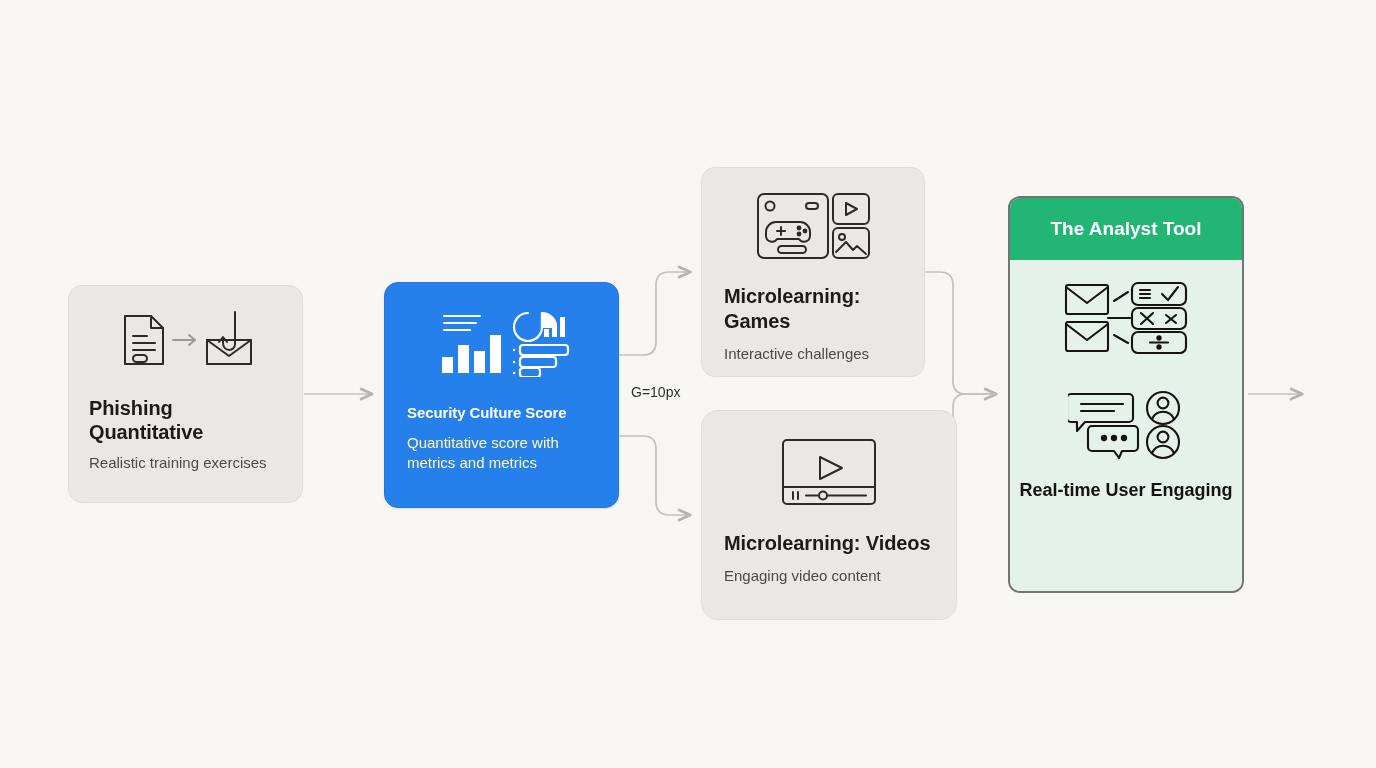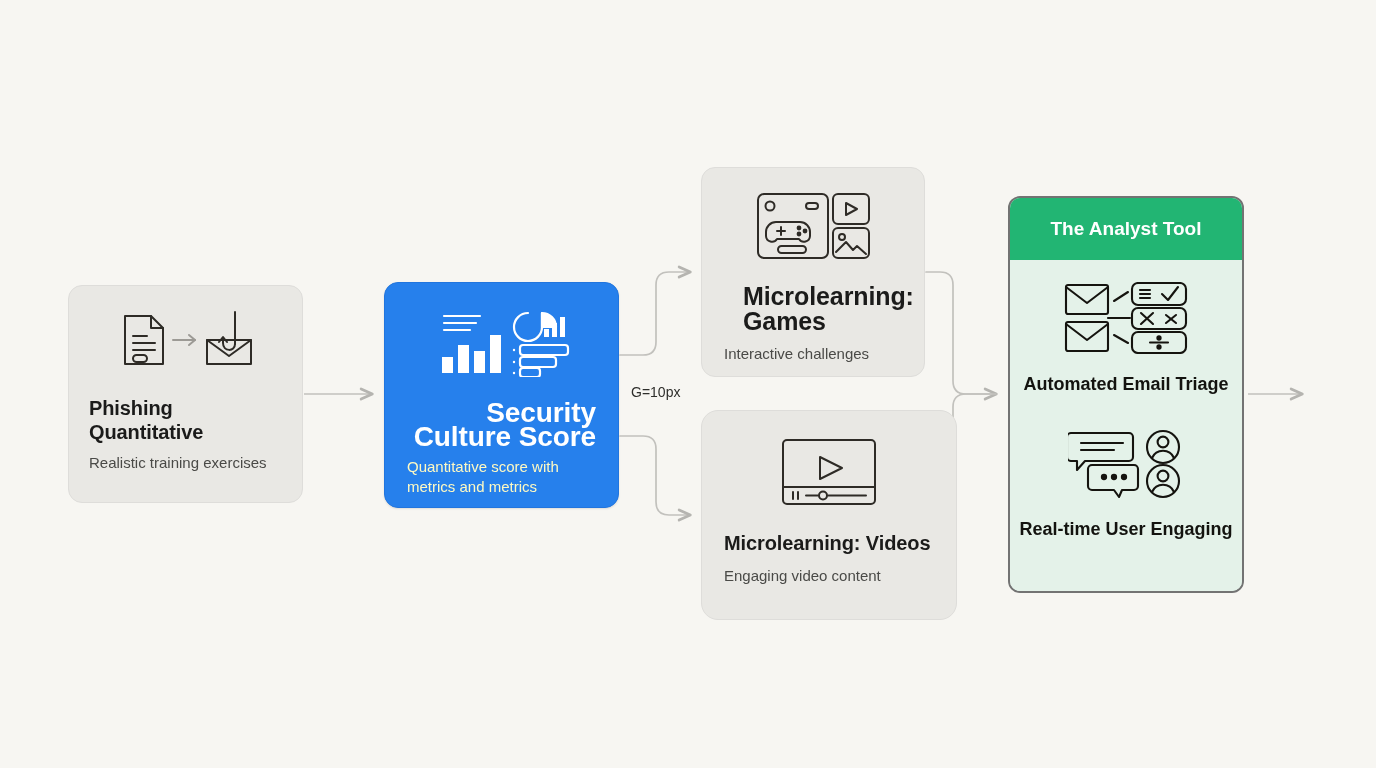--- a/index.html
+++ b/index.html
@@ -68,29 +68,29 @@
     padding: 22px 20px 0 20px;
   }
   #node-phishing .node-title { font-size: 20px; line-height: 24px; margin-top: 26px; }
   #node-phishing .node-sub   { font-size: 15px; line-height: 20px; margin-top: 9px; }
 
   
   #node-score {
     left: 384px; top: 282px; width: 235px; height: 226px;
     padding: 24px 22px 0 22px;
   }
-  #node-score .node-title { font-size: 28px; line-height: 24px; margin-top: 24px; text-align: right; }
+  #node-score .node-title { font-size: 15px; line-height: 24px; margin-top: 24px; }
   #node-score .node-sub   { font-size: 15px; line-height: 20px; margin-top: 8px; }
 
   
   #node-games {
     left: 701px; top: 167px; width: 224px; height: 210px;
     padding: 22px 22px 0 22px;
   }
-  #node-games .node-title { font-size: 25px; line-height: 25px; margin-top: 22px; margin-left: 19px; }
+  #node-games .node-title { font-size: 20px; line-height: 25px; margin-top: 22px; }
   #node-games .node-sub   { font-size: 15px; line-height: 20px; margin-top: 10px; }
 
   
   #node-videos {
     left: 701px; top: 410px; width: 256px; height: 210px;
     padding: 26px 22px 0 22px;
     border-radius: 17px;
   }
   #node-videos .node-title { font-size: 20px; line-height: 25px; margin-top: 24px; }
   #node-videos .node-sub   { font-size: 15px; line-height: 20px; margin-top: 10px; }
@@ -308,21 +308,20 @@
             <path d="M89,31 L77,42"></path>
             <path d="M102,33 L112,41"></path>
             <path d="M112,33 L102,41"></path>
 
             <rect x="68" y="50" width="54" height="21" rx="6"></rect>
             <circle cx="95" cy="56" r="1.6" fill="#15140f"></circle>
             <path d="M86,60.5 L104,60.5"></path>
             <circle cx="95" cy="65" r="1.6" fill="#15140f"></circle>
           </svg>
         </div>
-        <div class="analyst-label">Automated Email Triage</div>
       </div>
 
       <div class="analyst-item">
         <div>
           <svg width="116" height="70" viewBox="0 0 116 70" xmlns="http://www.w3.org/2000/svg" fill="none" stroke="#15140f" stroke-width="2.1" stroke-linecap="round" stroke-linejoin="round">
 
             <path d="M3,4 h58 a4,4 0 0,1 4,4 v20 a4,4 0 0,1 -4,4 h-44 l-8,9 v-9 h-6 a4,4 0 0,1 -4,-4 v-20 a4,4 0 0,1 4,-4 Z"></path>
             <path d="M13,14 L55,14"></path>
             <path d="M13,21 L46,21"></path>
 

